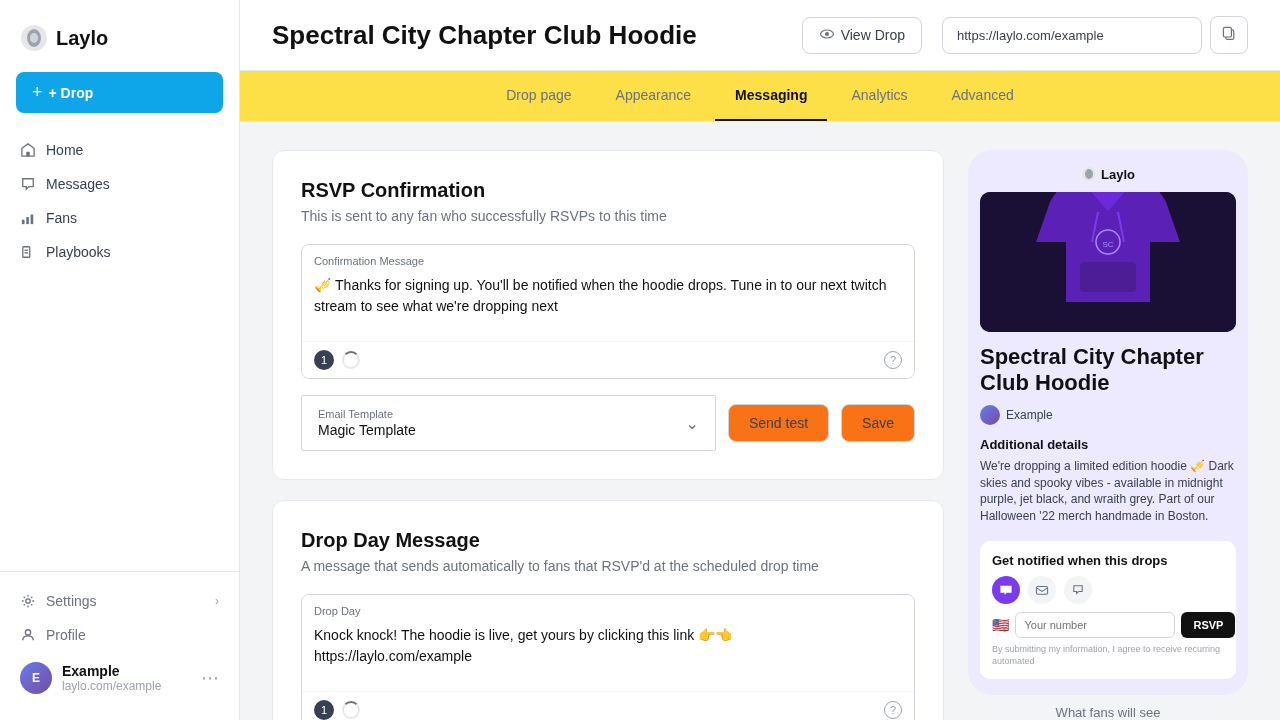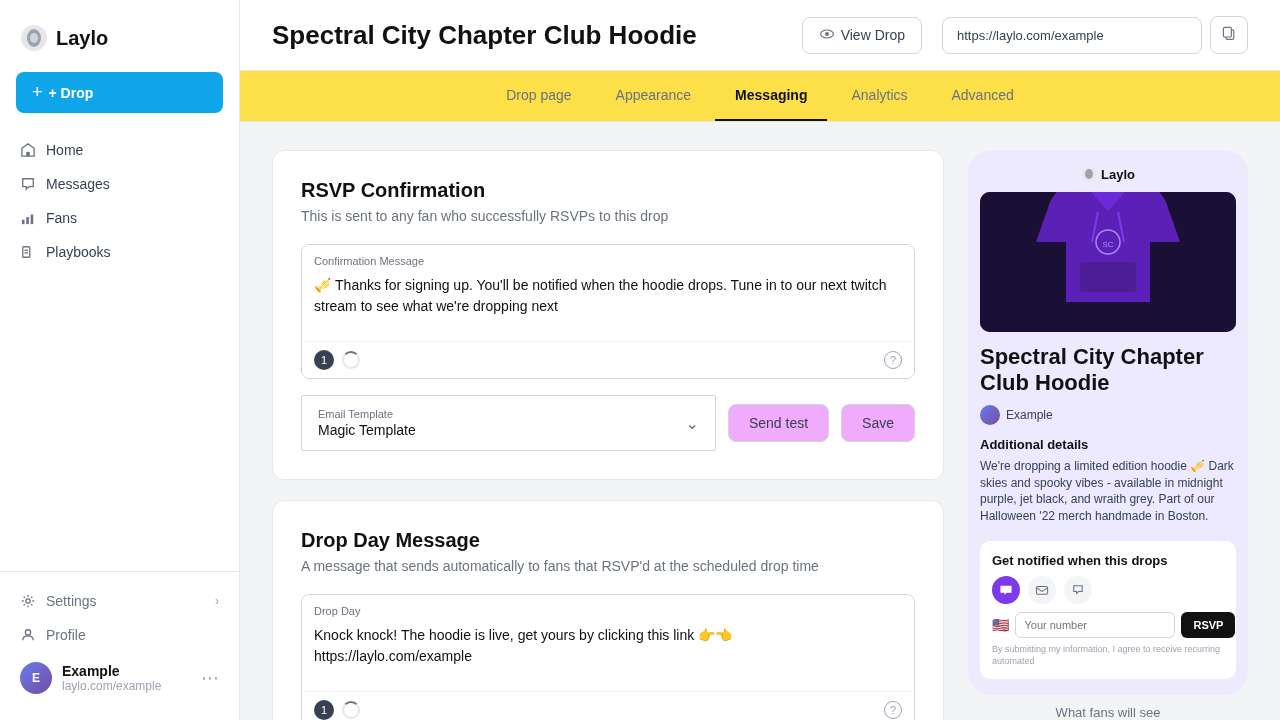--- a/index.html
+++ b/index.html
@@ -47,21 +47,21 @@
     .msg-footer-left { display: flex; align-items: center; gap: 8px; }
     .msg-badge { width: 20px; height: 20px; border-radius: 50%; background: #374151; color: #fff; font-size: 11px; display: flex; align-items: center; justify-content: center; }
     .loading-circle { width: 18px; height: 18px; border: 2px solid #e5e7eb; border-top-color: #6b7280; border-radius: 50%; }
     .help-icon { width: 18px; height: 18px; border-radius: 50%; border: 1.5px solid #9ca3af; color: #9ca3af; font-size: 11px; display: flex; align-items: center; justify-content: center; }
 
     
     .template-row { display: flex; align-items: center; gap: 12px; margin-top: 16px; }
     .template-select { flex: 1; border: 1px solid #d1d5db; border-radius: 2px; padding: 12px 16px; font-size: 14px; color: #111; background: #fff; display: flex; align-items: center; justify-content: space-between; cursor: pointer; }
     .template-label { font-size: 11px; color: #6b7280; display: block; margin-bottom: 2px; }
     .chevron-down { color: #6b7280; font-size: 16px; }
-    .btn-secondary { border: 1px solid #d1d5db; background: #f0abfc; border-radius: 8px; padding: 10px 20px; font-size: 14px; color: #374151; cursor: pointer; white-space: nowrap; }
+    .btn-secondary { border: 1px solid #d1d5db; background: #f97316; border-radius: 8px; padding: 10px 20px; font-size: 14px; color: #374151; cursor: pointer; white-space: nowrap; }
 
     
     .preview-panel { width: 280px; flex-shrink: 0; }
     .phone-mockup { background: #ede9fe; border-radius: 24px; overflow: hidden; padding: 16px 12px; }
     .phone-header { display: flex; align-items: center; justify-content: center; margin-bottom: 10px; }
     .laylo-logo-small { font-size: 13px; font-weight: 700; color: #111; display: flex; align-items: center; gap: 4px; }
     .product-img { width: 100%; height: 140px; border-radius: 10px; background: #1a1a2e; overflow: hidden; display: flex; align-items: flex-end; justify-content: center; margin-bottom: 12px; position: relative; }
     .preview-title { font-size: 22px; font-weight: 800; color: #111; line-height: 1.2; margin-bottom: 8px; }
     .preview-author { display: flex; align-items: center; gap: 6px; margin-bottom: 12px; }
     .author-avatar { width: 20px; height: 20px; border-radius: 50%; background: linear-gradient(135deg, #667eea, #764ba2); }
@@ -204,21 +204,21 @@
     <div class="tab active">Messaging</div>
     <div class="tab">Analytics</div>
     <div class="tab">Advanced</div>
   </div>
 
   <div class="content">
     <div class="content-left">
 
       <div class="card">
         <div class="card-title">RSVP Confirmation</div>
-        <div class="card-subtitle">This is sent to any fan who successfully RSVPs to this drop</div>
+        <div class="card-subtitle">This is sent to any fan who successfully RSVPs to this time</div>
         <div class="message-box">
           <div class="message-label">Confirmation Message</div>
           <div class="message-text" contenteditable="true" style="">🎺 Thanks for signing up. You'll be notified when the hoodie drops. Tune in to our next twitch stream to see what we're dropping next</div>
           <div class="message-footer">
             <div class="msg-footer-left">
               <div class="msg-badge">1</div>
               <div class="loading-circle"></div>
             </div>
             <div class="help-icon">?</div>
           </div>

